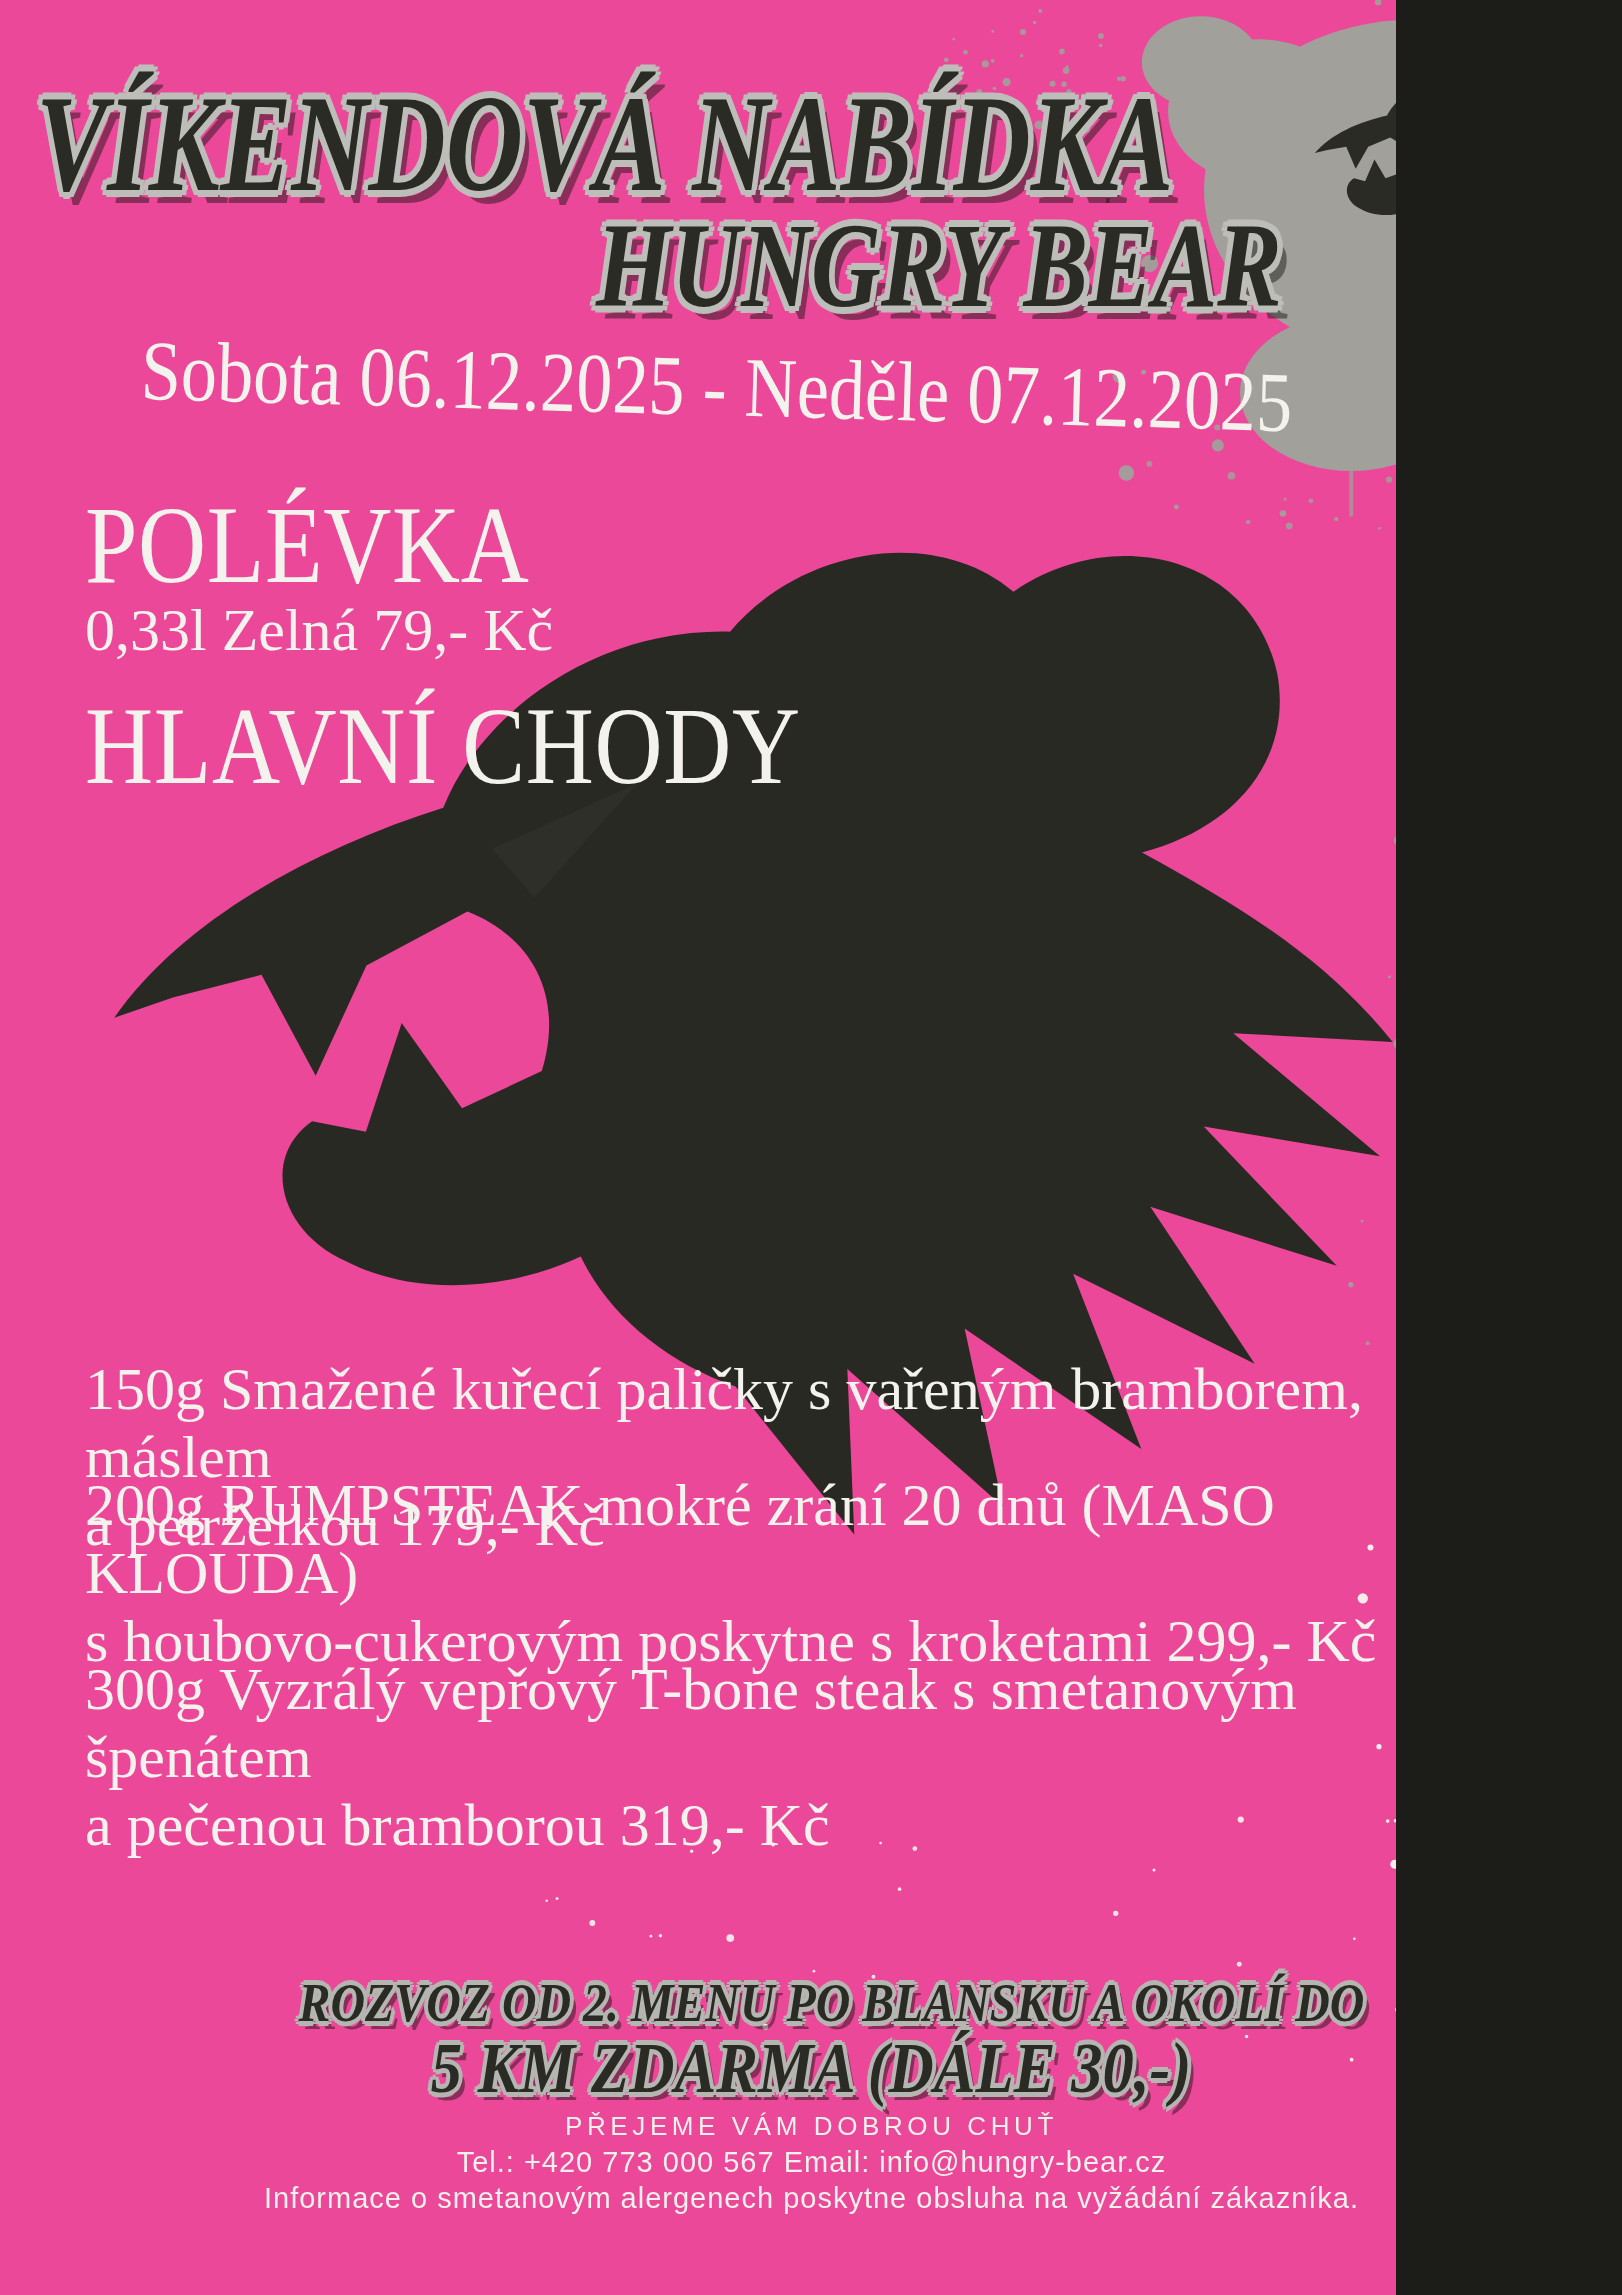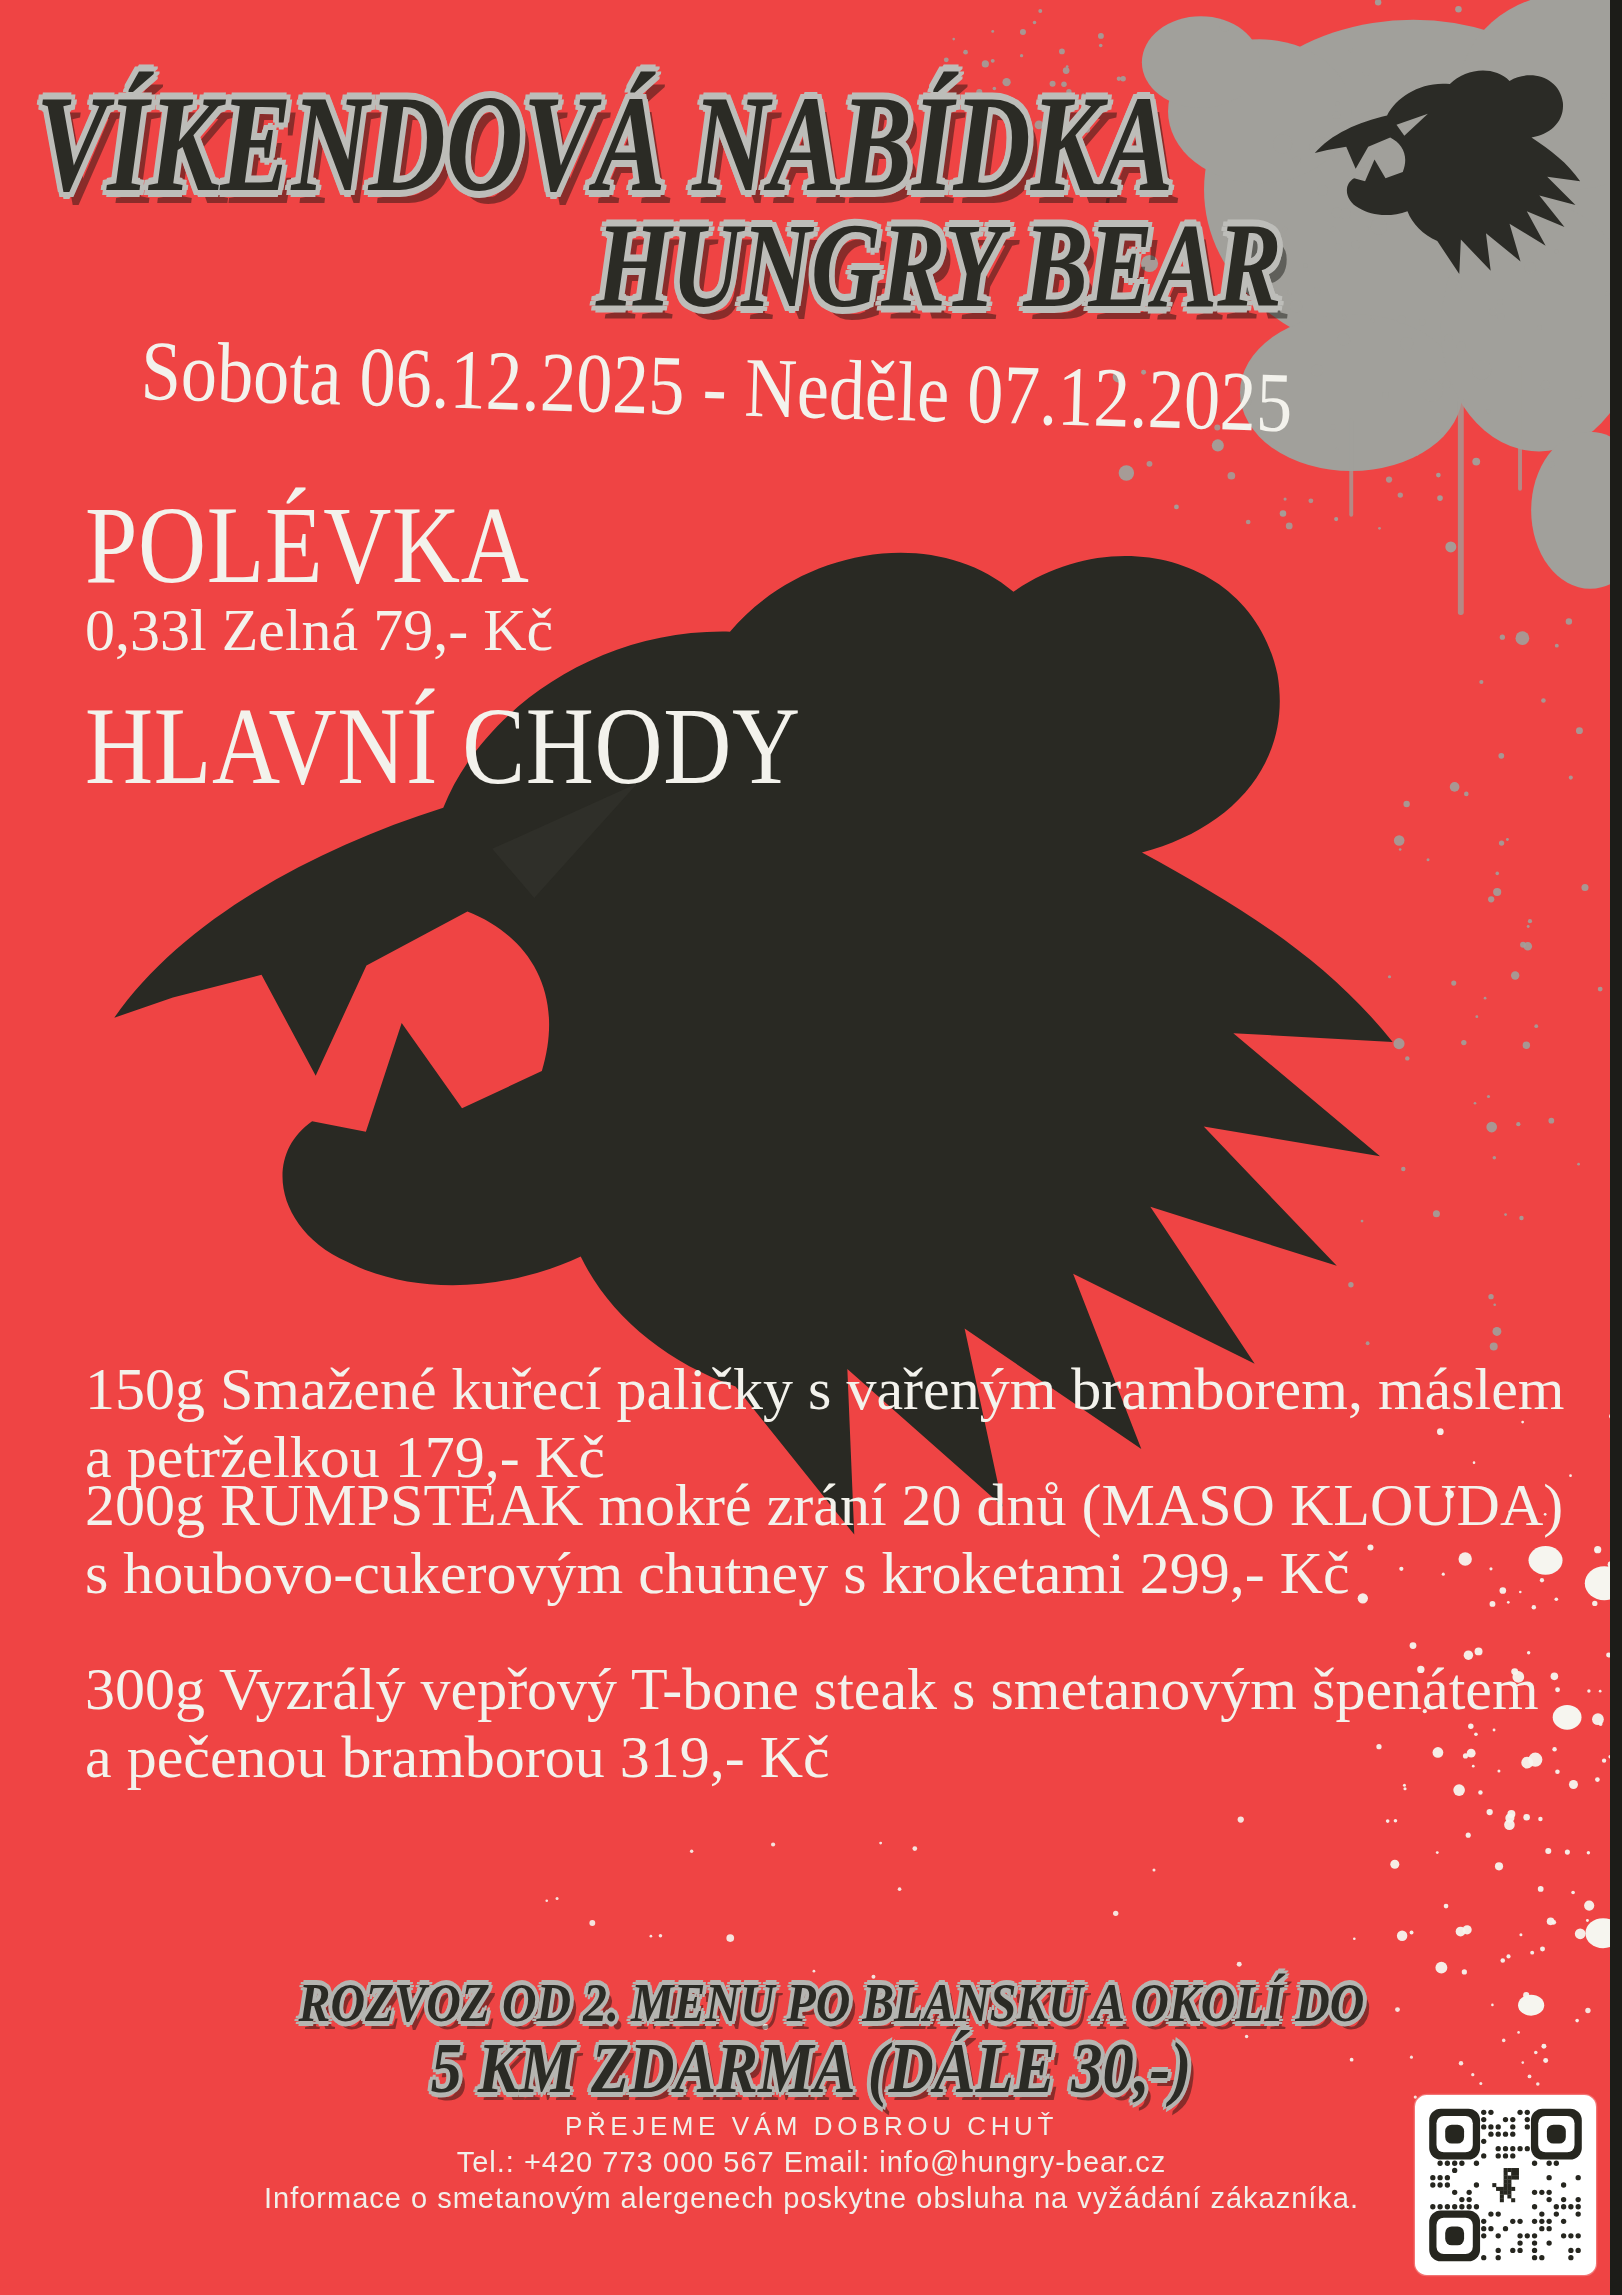--- a/index.html
+++ b/index.html
@@ -1,18 +1,18 @@
 <!DOCTYPE html>
 <html style="font-size:10.5px"><head>
 <meta charset="utf-8">
 <style>
   html,body{margin:0;padding:0;background:#1c1c18;}
   .poster{
-    position:relative; width:1610px; height:2295px; overflow:hidden;
-    background:#ef4444;
+    position:relative; width:1396px; height:2295px; overflow:hidden;
+    background:#ec4899;
     font-family:"Liberation Serif", serif;
   }
   svg{display:block;}
   .layer{position:absolute;left:0;top:0;}
   
   .bb{fill:var(--bear-fill,#2b2b26);}
   .be{fill:var(--bear-eye,#a1a09b);}
   
   .fat{
     position:absolute; white-space:nowrap; z-index:5;
@@ -464,21 +464,21 @@
   <div class="wtxt heading" style="left:85px; top:682px;">
     <span class="sqz" style="--sx:.85">HLAVNÍ CHODY</span>
   </div>
 
   <div class="wtxt body-item" style="left:85px; top:1356px;">
     <div>150g Smažené kuřecí paličky s vařeným bramborem, máslem</div>
     <div>a petrželkou 179,- Kč</div>
   </div>
   <div class="wtxt body-item" style="left:85px; top:1472px;">
     <div>200g RUMPSTEAK mokré zrání 20 dnů (MASO KLOUDA)</div>
-    <div>s houbovo-cukerovým chutney s kroketami 299,- Kč</div>
+    <div>s houbovo-cukerovým poskytne s kroketami 299,- Kč</div>
   </div>
   <div class="wtxt body-item" style="left:85px; top:1656px;">
     <div>300g Vyzrálý vepřový T-bone steak s smetanovým špenátem</div>
     <div>a pečenou bramborou 319,- Kč</div>
   </div>
 
   <div class="center-row" style="top:1971px; font-size:55px;padding-left:20px;">
     <span class="fat-sm sqz-c" style="--sx:.87">ROZVOZ OD 2. MENU PO BLANSKU A OKOLÍ DO</span>
   </div>
   <div class="center-row" style="top:2027px; font-size:72px;">

